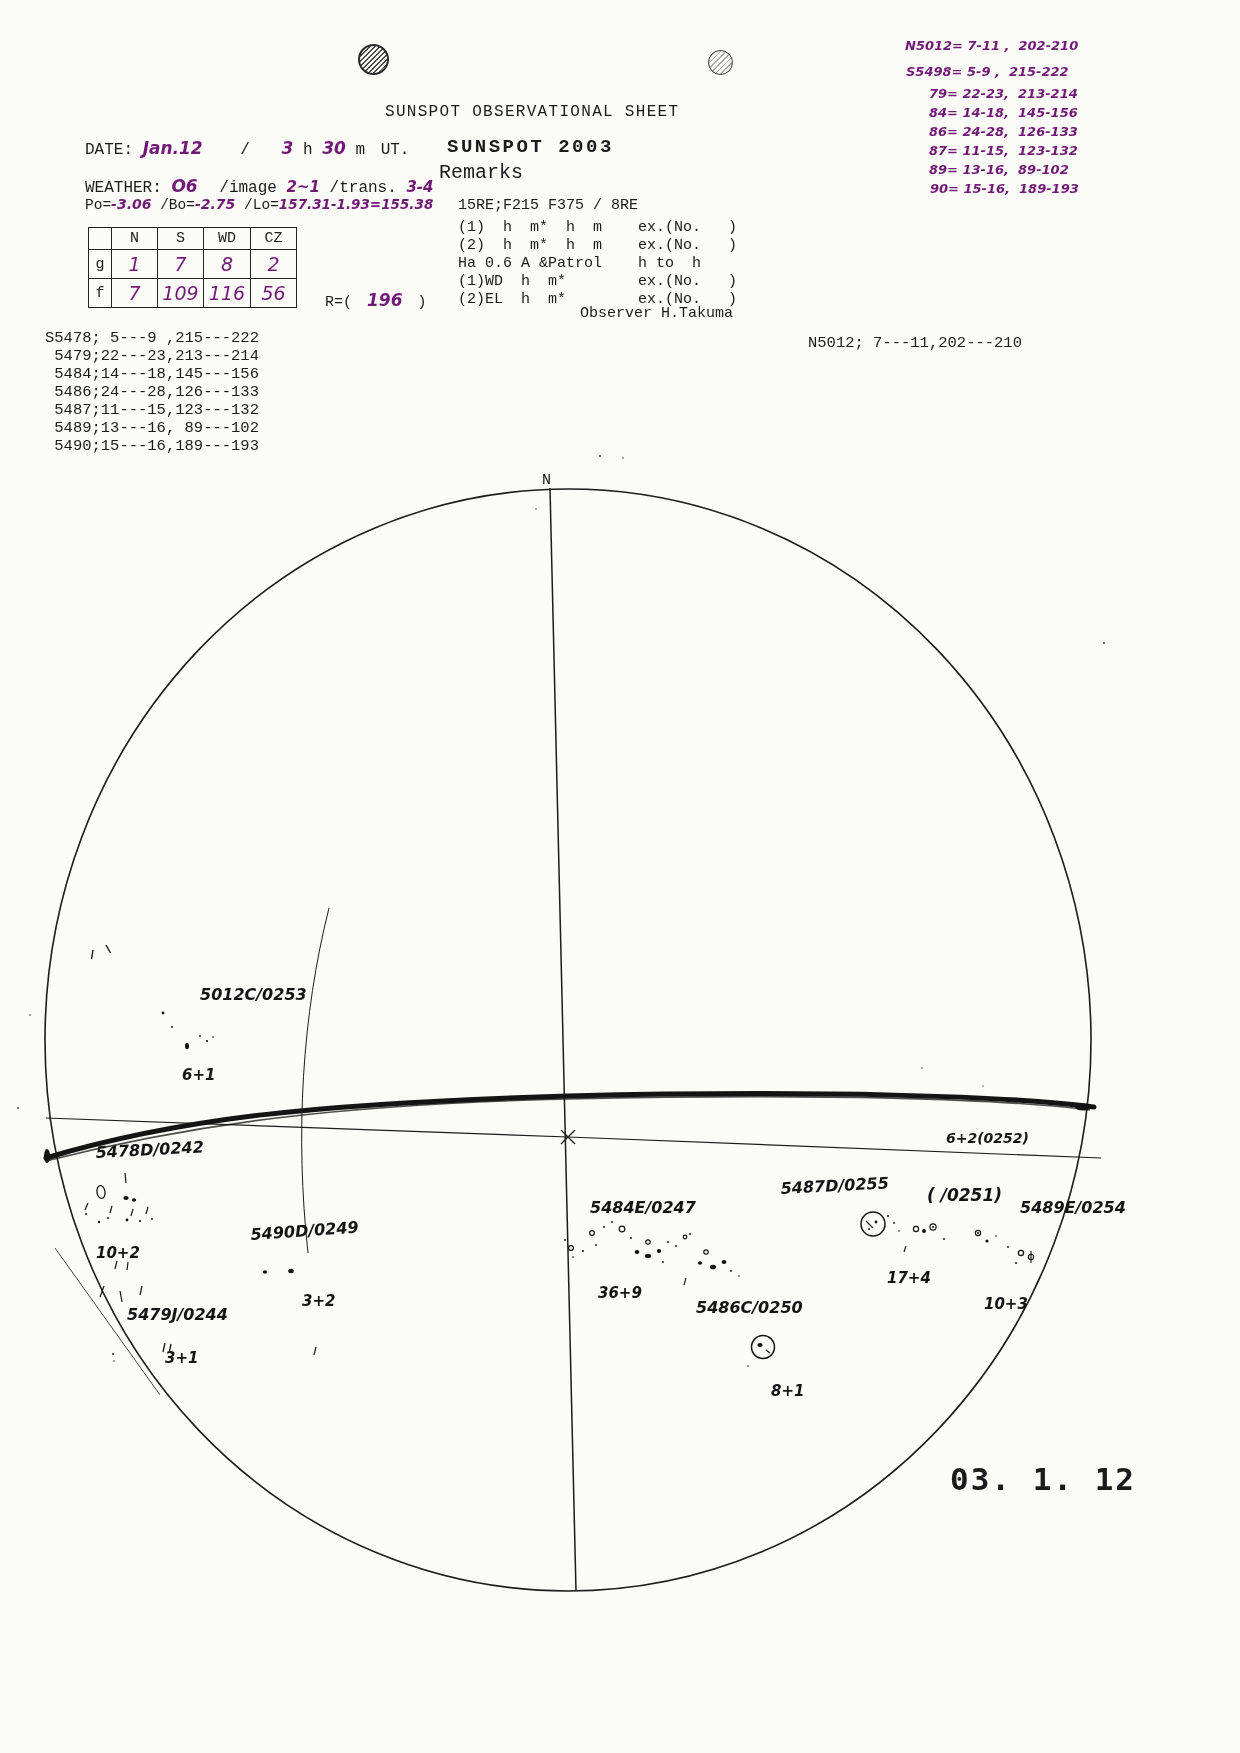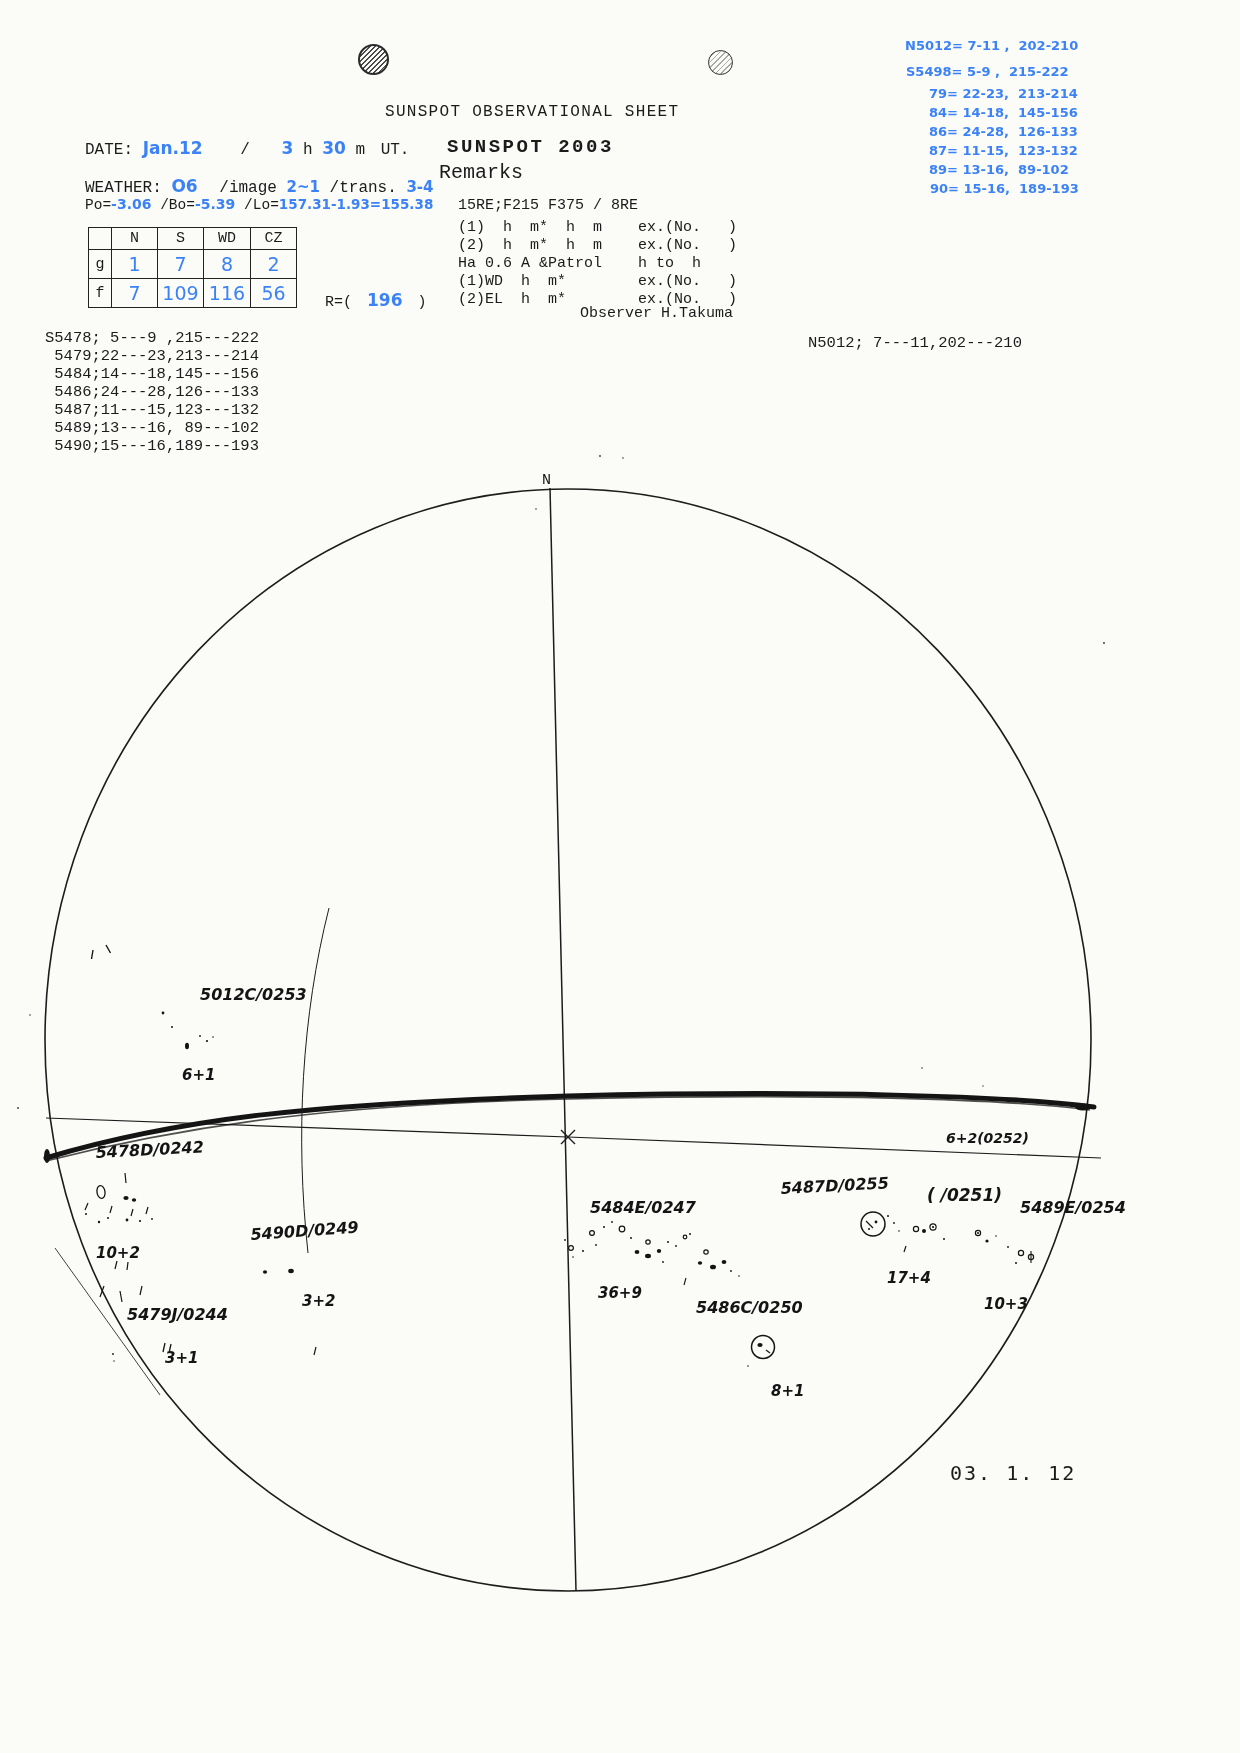--- a/index.html
+++ b/index.html
@@ -3,36 +3,36 @@
 <meta charset="utf-8">
 <style>
   html,body{margin:0;padding:0;}
   body{
     width:1240px;height:1753px;position:relative;overflow:hidden;
     background:#fbfbf8;color:#1b1b1b;
     font-family:"Liberation Mono","DejaVu Sans Mono",monospace;
   }
   .abs{position:absolute;}
   .typed{font-family:"Liberation Mono","DejaVu Sans Mono",monospace;}
-  .hw{font-family:"DejaVu Sans",sans-serif;font-weight:700;color:#3b82f6;}
+  .hw{font-family:"DejaVu Sans",sans-serif;font-style:italic;font-weight:700;color:#701a75;}
   .pre{white-space:pre;}
   .title{font-size:16px;letter-spacing:1.3px;}
   .series{font-size:19px;font-weight:bold;letter-spacing:2.5px;}
   .hnote{font-size:13px;white-space:pre;}
   .punch{border-radius:50%;}
   table.counts{border-collapse:collapse;}
   table.counts td,table.counts th{
     border:1.6px solid #222;text-align:center;padding:0;
     font-weight:normal;font-size:15px;
   }
   table.counts .hwcell{font-size:19px;}
   svg text{fill:#141414;}
   svg .svghw{font-family:"DejaVu Sans",sans-serif;font-style:italic;font-weight:700;}
   svg .svgtyped{font-family:"Liberation Mono","DejaVu Sans Mono",monospace;}
-  .stamp{font-family:"DejaVu Sans Mono",monospace;font-weight:400;font-size:20px;letter-spacing:2px;}
+  .stamp{font-family:"DejaVu Sans Mono",monospace;font-weight:700;font-size:31px;letter-spacing:2px;}
 </style>
 </head>
 <body>
 
 <div class="abs punch" style="left:358px;top:44px;width:27px;height:27px;border:2px solid #2b2b2b;
             background:repeating-linear-gradient(135deg,#4a4a4a 0 1px,transparent 1px 3.5px);"></div>
 <div class="abs punch" style="left:708px;top:50px;width:23px;height:23px;border:1.6px solid #333;
             background:repeating-linear-gradient(135deg,rgba(70,70,70,.45) 0 1px,transparent 1px 4px);"></div>
 
 <div class="abs typed title" style="left:385px;top:103px;">SUNSPOT OBSERVATIONAL SHEET</div>
@@ -63,21 +63,21 @@
   <span>WEATHER:</span>
   <span class="hw" style="font-size:17px;">O6</span>
   <span style="margin-left:12px;">/image</span>
   <span class="hw" style="font-size:15px;">2~1</span>
   <span>/trans.</span>
   <span class="hw" style="font-size:15px;">3-4</span>
 </div>
 
 <div class="abs typed" style="left:85px;top:196px;font-size:14.5px;">
   <span>Po=</span><span class="hw" style="font-size:14px;">-3.06</span>
-  <span>/Bo=</span><span class="hw" style="font-size:14px;">-5.39</span>
+  <span>/Bo=</span><span class="hw" style="font-size:14px;">-2.75</span>
   <span>/Lo=</span><span class="hw" style="font-size:13.5px;">157.31-1.93=155.38</span>
 </div>
 
 <table class="counts abs typed" style="left:88px;top:227px;">
   <tbody>
       <tr>
     <th style="width:22px;height:21px;"></th>
     <th style="width:45px;">N</th>
     <th style="width:45px;">S</th>
     <th style="width:46px;">WD</th>

